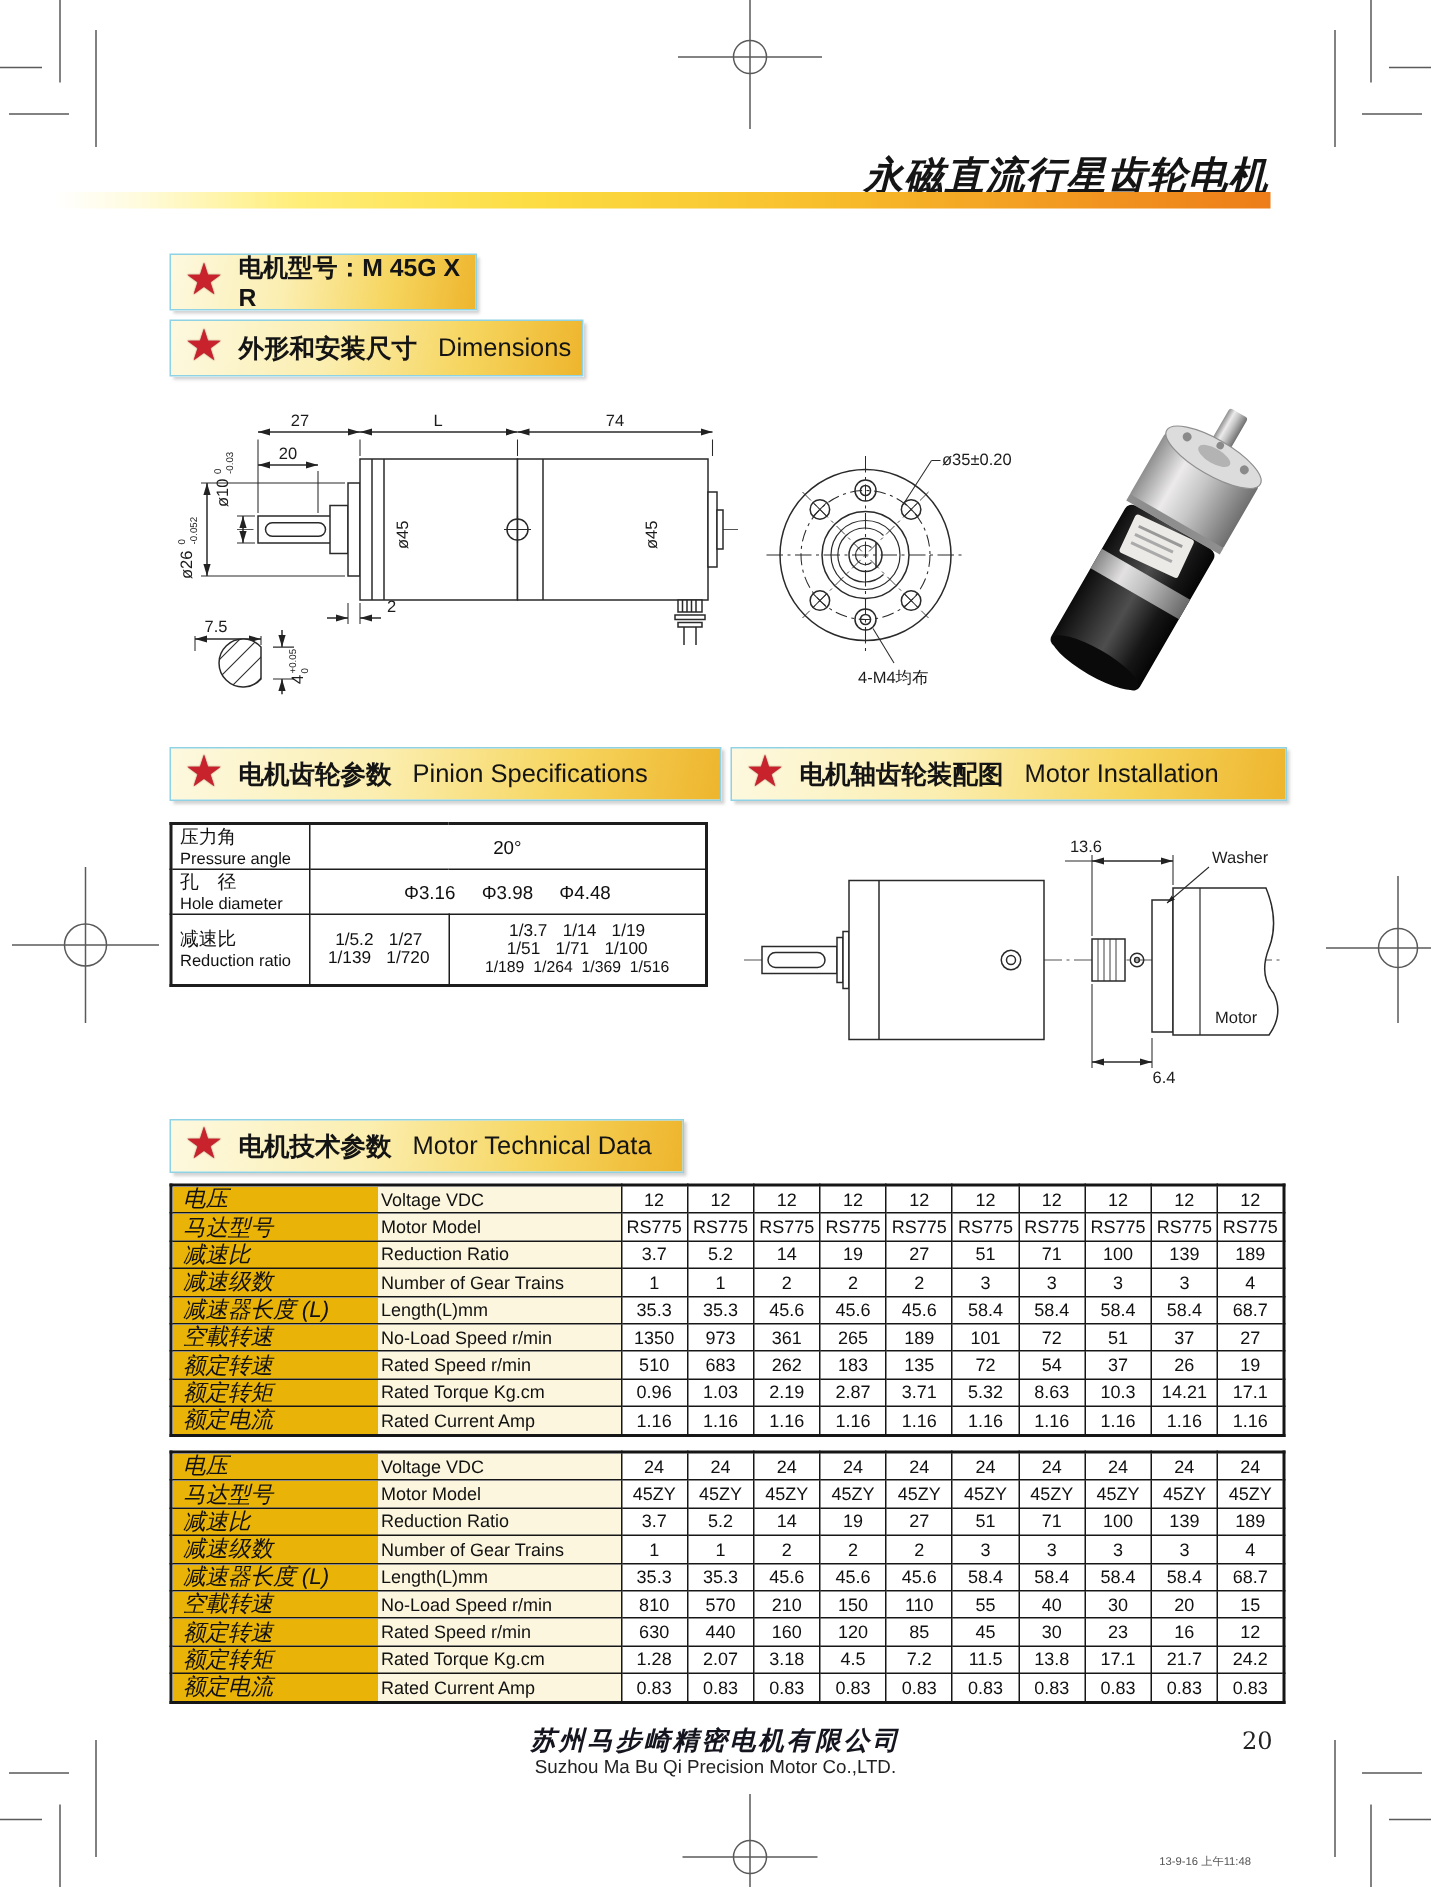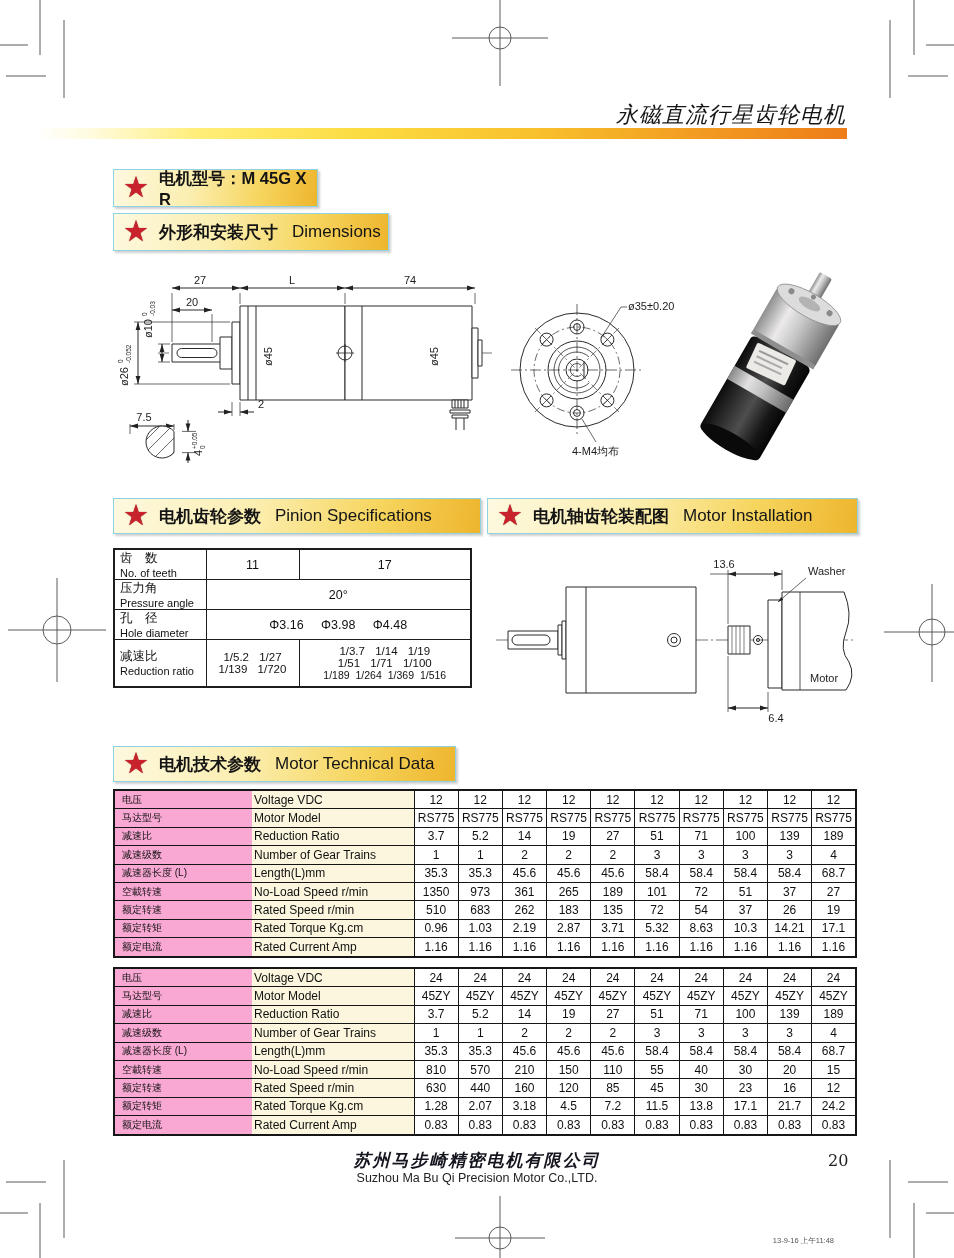--- a/index.html
+++ b/index.html
@@ -2,21 +2,21 @@
 <html><head>
 <meta charset="utf-8">
 <style>
   html,body{margin:0;padding:0;background:#e9e9e9;}
   .page{position:relative;width:954px;height:1258px;margin:0 auto;background:#ffffff;
         font-family:"Liberation Sans",sans-serif;overflow:hidden;color:#111;}
   svg text{font-family:"Liberation Sans",sans-serif;}
 
   
   .hdr-title{position:absolute;top:100px;right:108px;display:flex;align-items:baseline;gap:10px;white-space:nowrap;}
-  .hdr-zh{font-size:22px;font-weight:normal;font-style:italic;color:#151515;letter-spacing:1px;}
+  .hdr-zh{font-size:26px;font-weight:bold;font-style:italic;color:#151515;letter-spacing:1px;}
   .hdr-en{font-size:16px;font-style:italic;font-weight:bold;color:#4b4b4b;letter-spacing:.5px;}
   .hdr-bar{position:absolute;left:36px;top:128px;width:811px;height:11px;
     background:linear-gradient(90deg,#ffffff 0%,#fffbdd 7%,#ffee79 20%,#fcdc41 40%,#f8c02c 62%,#f29b21 82%,#ed7d19 100%);}
 
   
   .banner{position:absolute;display:flex;align-items:center;border:1px solid #8fd2e4;
     background:linear-gradient(100deg,#fdf9e0 0%,#fbeeb0 38%,#f6d55e 72%,#eeb52d 100%);
     box-shadow:2px 2px 2px rgba(120,120,120,.35);}
   .star{font-size:29px;line-height:1;color:#c8232c;margin:0 10px 2px 9px;text-shadow:0 0 1px #7e1016;}
   .banner .zh{font-size:17px;font-weight:bold;color:#141414;}
@@ -45,21 +45,21 @@
   .ws{word-spacing:14px;}
   .ws2{word-spacing:7px;font-size:11.5px;}
   .ws3{word-spacing:3px;font-size:10.5px;}
   .r1{height:29px;} .r5{height:47px;}
 
   
   .tech{position:absolute;left:113px;width:742px;border-collapse:collapse;table-layout:fixed;border:2px solid #161616;}
   .t1{top:789px;} .t2{top:967px;}
   .tech td{border:1px solid #161616;height:17.4px;padding:0;font-size:12px;line-height:1;color:#111;
            text-align:center;overflow:hidden;white-space:nowrap;}
-  .tech .lz{text-align:left;padding-left:7px;background:#f9a8d4;border-right:none;font-size:10px;}
+  .tech .lz{text-align:left;padding-left:7px;background:#eab308;border-right:none;font-size:15px;font-style:italic;}
   .tech .le{text-align:left;padding-left:2px;background:#fbf6dd;border-left:none;font-size:12px;}
 
   
   .f-zh{position:absolute;left:0;top:1149px;width:954px;text-align:center;font-family:"DejaVu Serif",serif;
         font-size:17px;font-weight:bold;font-style:italic;letter-spacing:2px;color:#15151f;}
   .f-en{position:absolute;left:0;top:1171px;width:954px;text-align:center;font-size:12.5px;color:#222;}
   .f-pg{position:absolute;left:828px;top:1151px;font-family:"DejaVu Serif",serif;font-size:16px;color:#222;}
   .pm-l{position:absolute;left:103px;top:1236px;font-size:7.5px;color:#555;margin-top:47px;}
   .pm-r{position:absolute;right:120px;top:1236px;font-size:7.5px;color:#555;}
 </style>
@@ -316,28 +316,20 @@
 
   <table class="ptable">
     <colgroup>
         <col style="width:92px">
         <col style="width:93px">
         <col style="width:172px">
       </colgroup>
     <tbody>
     <tr class="r1">
       <td class="pl">
-            <div class="pzh">齿　数</div>
-            <div class="pen">No. of teeth</div>
-          </td>
-      <td class="pv">11</td>
-      <td class="pv">17</td>
-    </tr>
-    <tr class="r1">
-      <td class="pl">
             <div class="pzh">压力角</div>
             <div class="pen">Pressure angle</div>
           </td>
       <td class="pv" colspan="2">20°</td>
     </tr>
     <tr class="r1">
       <td class="pl">
             <div class="pzh">孔　径</div>
             <div class="pen">Hole diameter</div>
           </td>

